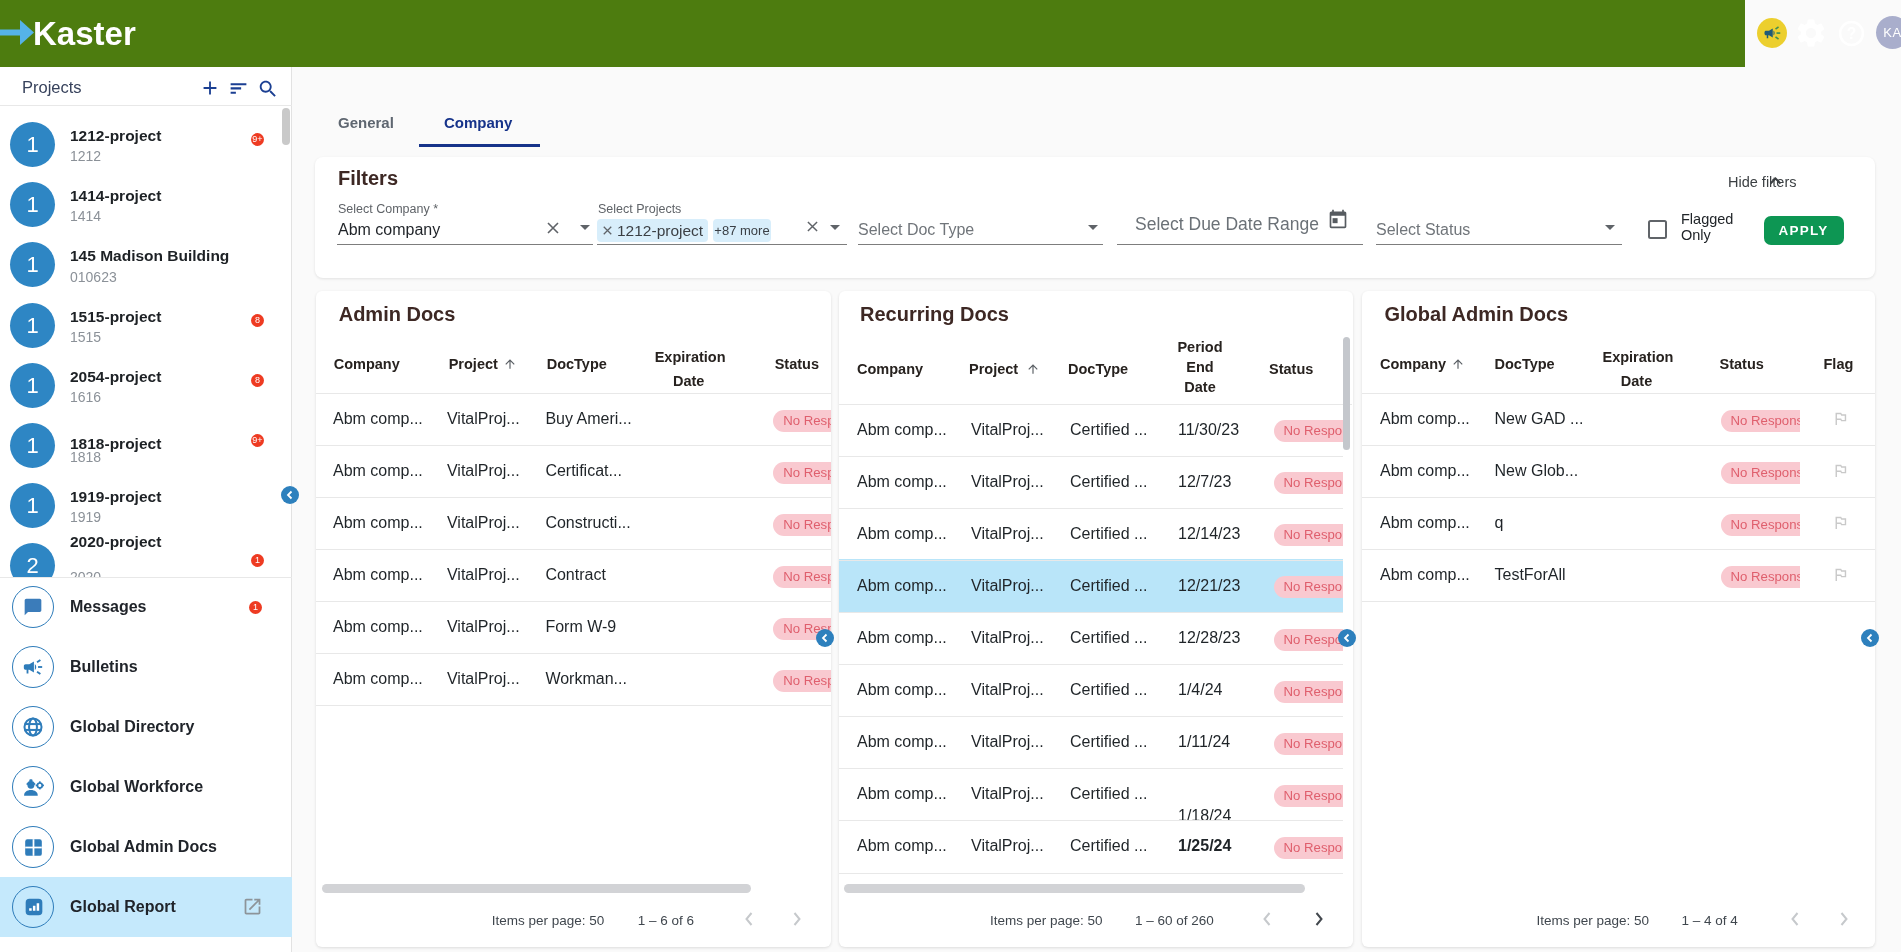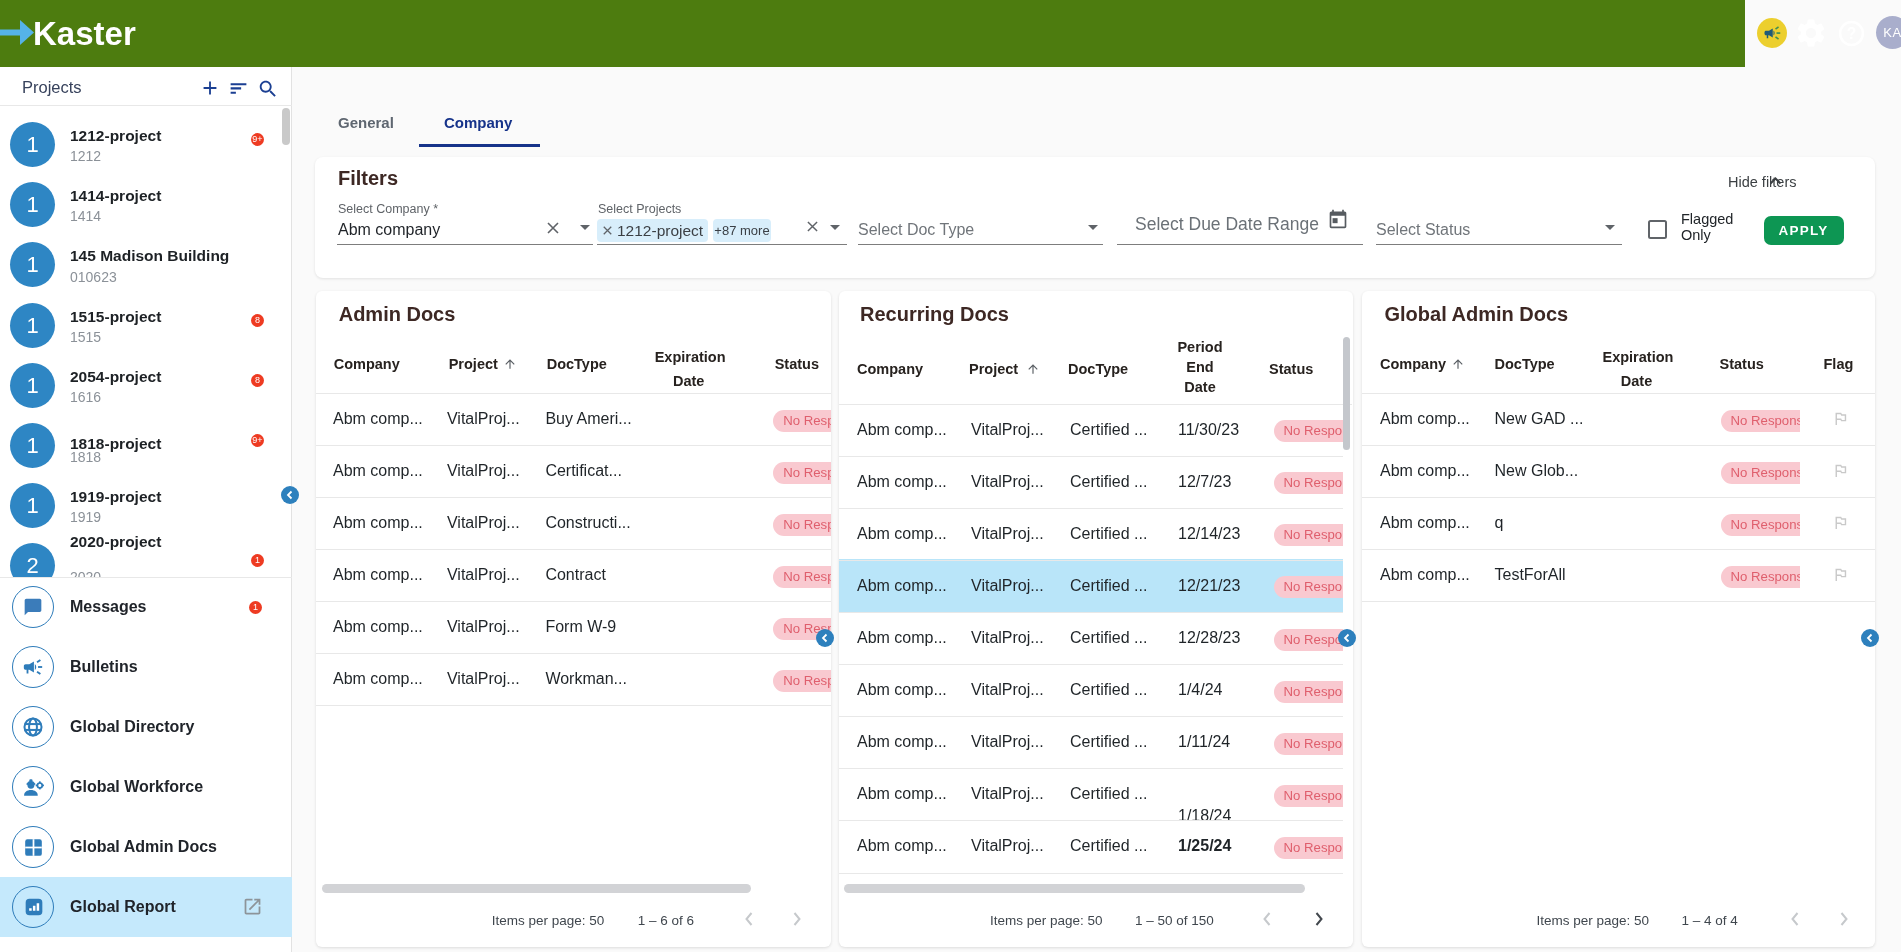--- a/index.html
+++ b/index.html
@@ -381,21 +381,21 @@
       <div class="cell" style="left:231px;top:546.4px;">Certified ...</div>
       <div class="cell" style="left:339px;top:546.4px;font-weight:bold;">1/25/24</div>
       <div class="chipclip" style="left:434.5px;top:545.9px;width:69.5px;">
         <div class="chip">No Response</div>
       </div>
     <div class="hline" style="left:0;top:581.5px;width:504px;"></div>
   </div>
   <div class="abs" style="left:504px;top:46px;width:7px;height:113px;border-radius:3.5px;background:#c4c7cc;"></div>
   <div class="sbarh" style="left:5px;top:593px;width:461px;"></div>
   <div class="pgtxt" style="left:151px;top:622px;">Items per page: 50</div>
-  <div class="pgtxt" style="left:296px;top:622px;">1 – 50 of 150</div>
+  <div class="pgtxt" style="left:296px;top:622px;">1 – 60 of 260</div>
   <svg class="abs" style="left:422px;top:620px" width="12" height="16" viewBox="0 0 12 16">
       <polyline points="8.5,2 3.5,8 8.5,14" fill="none" stroke="#c6c9cc" stroke-width="2"></polyline>
     </svg>
   <svg class="abs" style="left:474px;top:620px" width="12" height="16" viewBox="0 0 12 16">
       <polyline points="3.5,2 8.5,8 3.5,14" fill="none" stroke="#43484e" stroke-width="2"></polyline>
     </svg>
 </div>
 
 <div class="card" style="left:1361.5px;width:513.5px;">
   <div class="abs" style="left:23px;top:12px;font-size:20px;font-weight:bold;color:#3d2824;">Global Admin Docs</div>

